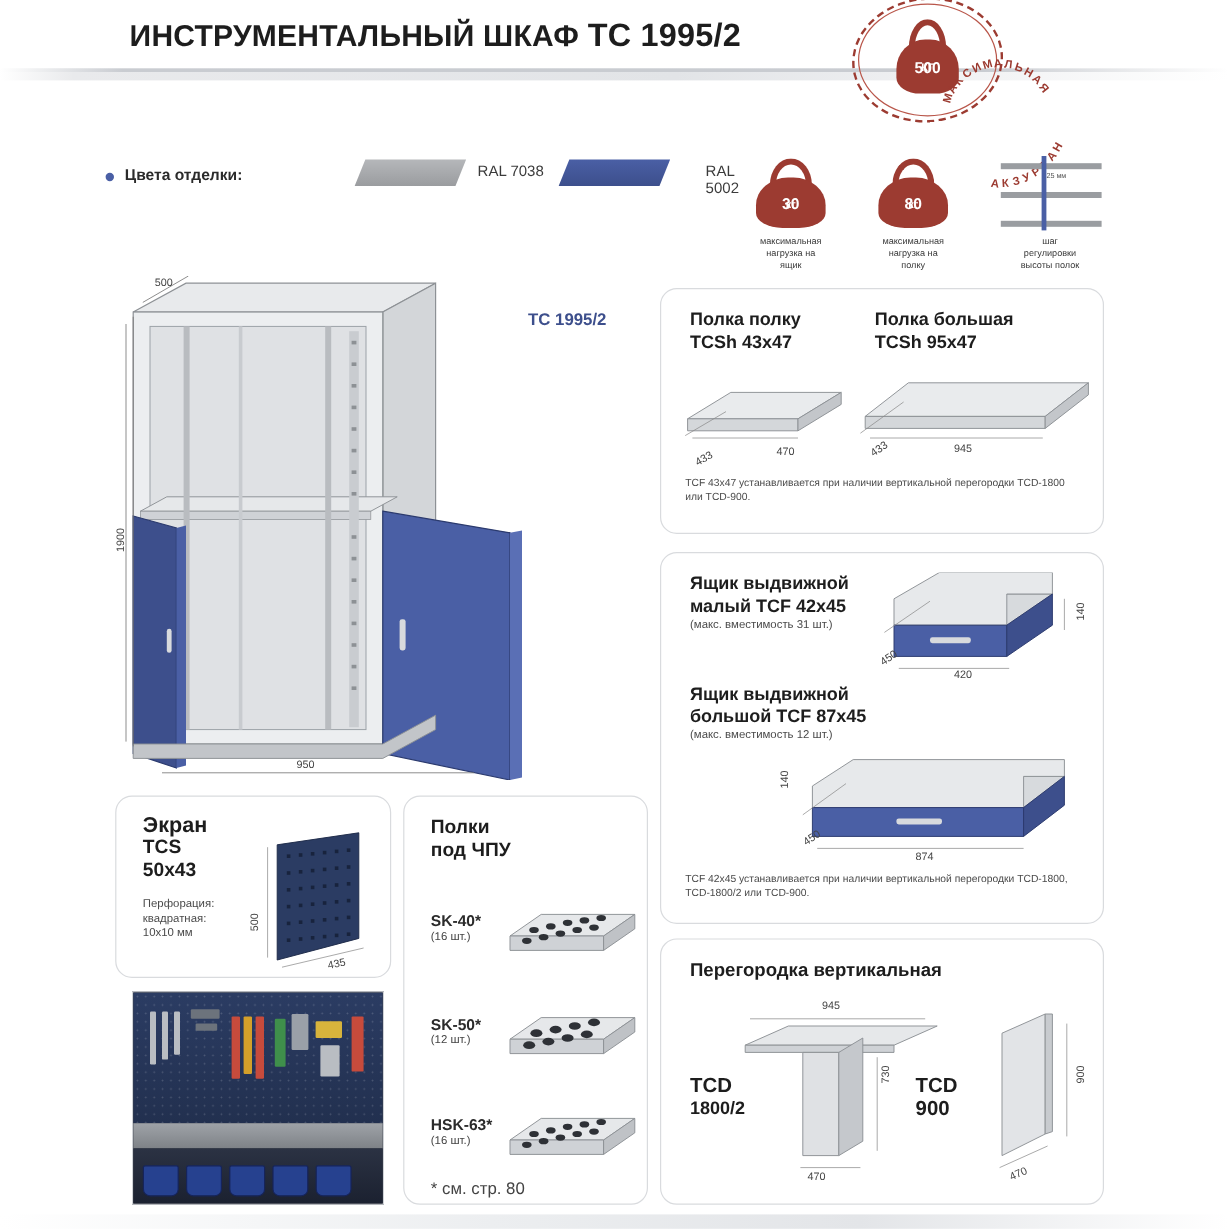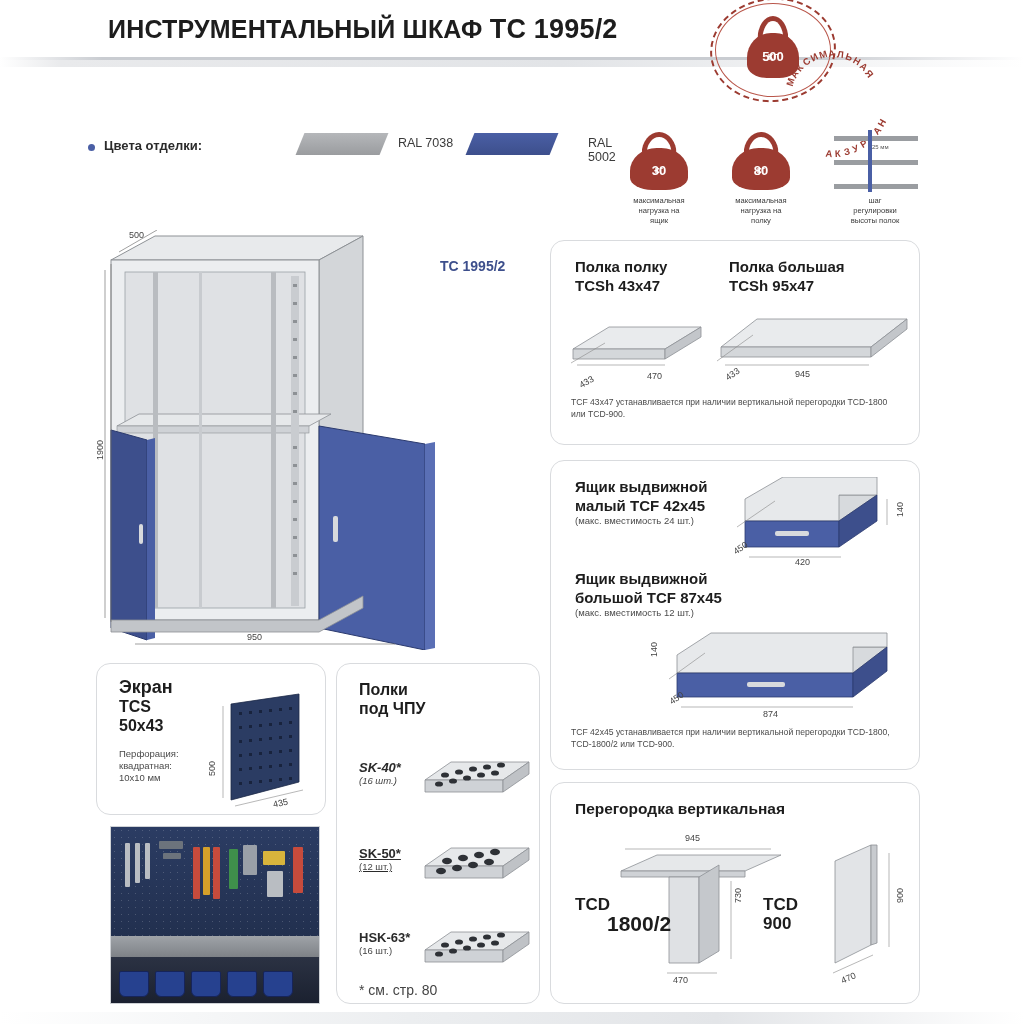--- a/index.html
+++ b/index.html
@@ -340,21 +340,21 @@
     <div class="dim-text" style="left:174px; top:128px; transform:rotate(-34deg);">433</div>
     <div class="dim-text" style="left:244px; top:128px;">945</div>
 
     <div class="note" style="position:absolute; left:20px; top:156px; width:330px;">TCF 43x47 устанавливается при наличии вертикальной перегородки TCD-1800 или TCD-900.</div>
   </div>
 
   <div class="panel" id="drawersPanel">
     <div style="position:absolute; left:24px; top:16px;">
       <div class="panel-title">Ящик выдвижной</div>
       <div class="panel-title">малый TCF 42x45</div>
-      <div class="panel-sub">(макс. вместимость 24 шт.)</div>
+      <div class="panel-sub">(макс. вместимость 31 шт.)</div>
     </div>
 
     <svg style="position:absolute;left:176px;top:16px;" width="180" height="92">
       <polygon points="18,44 56,18 150,18 112,44" fill="#d7dadd" stroke="#8d9195" stroke-width="0.8"></polygon>
       <polygon points="18,22 56,0 150,0 150,18 112,18 112,44 18,44" fill="#e7e9eb" stroke="#8d9195" stroke-width="0.8"></polygon>
       <polygon points="18,44 112,44 112,70 18,70" fill="#4a5fa5" stroke="#2b3a6e" stroke-width="0.8"></polygon>
       <polygon points="112,44 150,18 150,44 112,70" fill="#3d4f8c" stroke="#2b3a6e" stroke-width="0.8"></polygon>
       <rect x="48" y="54" width="34" height="5" rx="2" fill="#d8dadd"></rect>
       <line x1="160" y1="22" x2="160" y2="48" stroke="#888" stroke-width="0.6"></line>
       <line x1="10" y1="50" x2="48" y2="24" stroke="#888" stroke-width="0.6"></line>
@@ -397,21 +397,21 @@
       <line x1="14" y1="8" x2="160" y2="8" stroke="#888" stroke-width="0.6"></line>
       <line x1="120" y1="40" x2="120" y2="118" stroke="#888" stroke-width="0.6"></line>
       <line x1="56" y1="132" x2="106" y2="132" stroke="#888" stroke-width="0.6"></line>
     </svg>
     <div class="dim-text" style="left:134px; top:50px;">945</div>
     <div class="dim-text rot90" style="left:182px; top:120px;">730</div>
     <div class="dim-text" style="left:122px; top:192px;">470</div>
 
     <div style="position:absolute; left:24px; top:112px;">
       <div class="panel-title" style="font-size:17px;">TCD</div>
-      <div class="panel-title" style="font-size:21px;margin-left:32px;">1800/2</div>
+      <div class="panel-title" style="font-size:15px;">1800/2</div>
     </div>
 
     <div style="position:absolute; left:212px; top:112px;">
       <div class="panel-title" style="font-size:17px;">TCD</div>
       <div class="panel-title" style="font-size:17px;">900</div>
     </div>
 
     <svg style="position:absolute;left:268px;top:52px;" width="100" height="150">
       <polygon points="16,26 52,10 52,110 16,128" fill="#e2e4e7" stroke="#8d9195" stroke-width="0.8"></polygon>
       <polygon points="52,10 58,10 58,108 52,110" fill="#c8cbcf" stroke="#8d9195" stroke-width="0.8"></polygon>
@@ -476,21 +476,21 @@
     <div class="dim-text rot90" style="left:110px; top:112px;">500</div>
     <div class="dim-text" style="left:176px; top:134px; transform:rotate(-12deg);">435</div>
   </div>
 
   <div class="panel" id="cncPanel">
     <div style="position:absolute; left:22px; top:16px;">
       <div class="panel-title" style="font-size:16px;">Полки</div>
       <div class="panel-title" style="font-size:16px;">под ЧПУ</div>
     </div>
 
-    <div style="position:absolute; left:22px; top:96px;font-style:italic;">
+    <div style="position:absolute; left:22px; top:96px;">
       <div class="cnc-item-title">SK-40*</div>
       <div class="cnc-item-sub">(16 шт.)</div>
     </div>
     <svg style="position:absolute;left:80px;top:82px;" width="120" height="62">
       <polygon points="8,34 34,16 112,16 86,34" fill="#e6e8ea" stroke="#8d9195" stroke-width="0.8"></polygon>
       <polygon points="8,34 86,34 86,46 8,46" fill="#cfd2d6" stroke="#8d9195" stroke-width="0.8"></polygon>
       <polygon points="86,34 112,16 112,28 86,46" fill="#bfc2c6" stroke="#8d9195" stroke-width="0.8"></polygon>
       <g fill="#2e3136">
         <ellipse cx="28" cy="29" rx="4" ry="2.6"></ellipse>
           <ellipse cx="42" cy="26" rx="4" ry="2.6"></ellipse>
@@ -498,21 +498,21 @@
           <ellipse cx="70" cy="21" rx="4" ry="2.6"></ellipse>
         <ellipse cx="84" cy="19" rx="4" ry="2.6"></ellipse>
         <ellipse cx="22" cy="38" rx="4" ry="2.6"></ellipse>
           <ellipse cx="36" cy="35" rx="4" ry="2.6"></ellipse>
         <ellipse cx="50" cy="32" rx="4" ry="2.6"></ellipse>
           <ellipse cx="64" cy="29" rx="4" ry="2.6"></ellipse>
         <ellipse cx="78" cy="27" rx="4" ry="2.6"></ellipse>
       </g>
     </svg>
 
-    <div style="position:absolute; left:22px; top:182px;text-decoration:underline;">
+    <div style="position:absolute; left:22px; top:182px;">
       <div class="cnc-item-title">SK-50*</div>
       <div class="cnc-item-sub">(12 шт.)</div>
     </div>
     <svg style="position:absolute;left:80px;top:168px;" width="120" height="62">
       <polygon points="8,34 34,16 112,16 86,34" fill="#e6e8ea" stroke="#8d9195" stroke-width="0.8"></polygon>
       <polygon points="8,34 86,34 86,46 8,46" fill="#cfd2d6" stroke="#8d9195" stroke-width="0.8"></polygon>
       <polygon points="86,34 112,16 112,28 86,46" fill="#bfc2c6" stroke="#8d9195" stroke-width="0.8"></polygon>
       <g fill="#2e3136">
         <ellipse cx="30" cy="29" rx="5" ry="3.2"></ellipse>
           <ellipse cx="46" cy="26" rx="5" ry="3.2"></ellipse>

